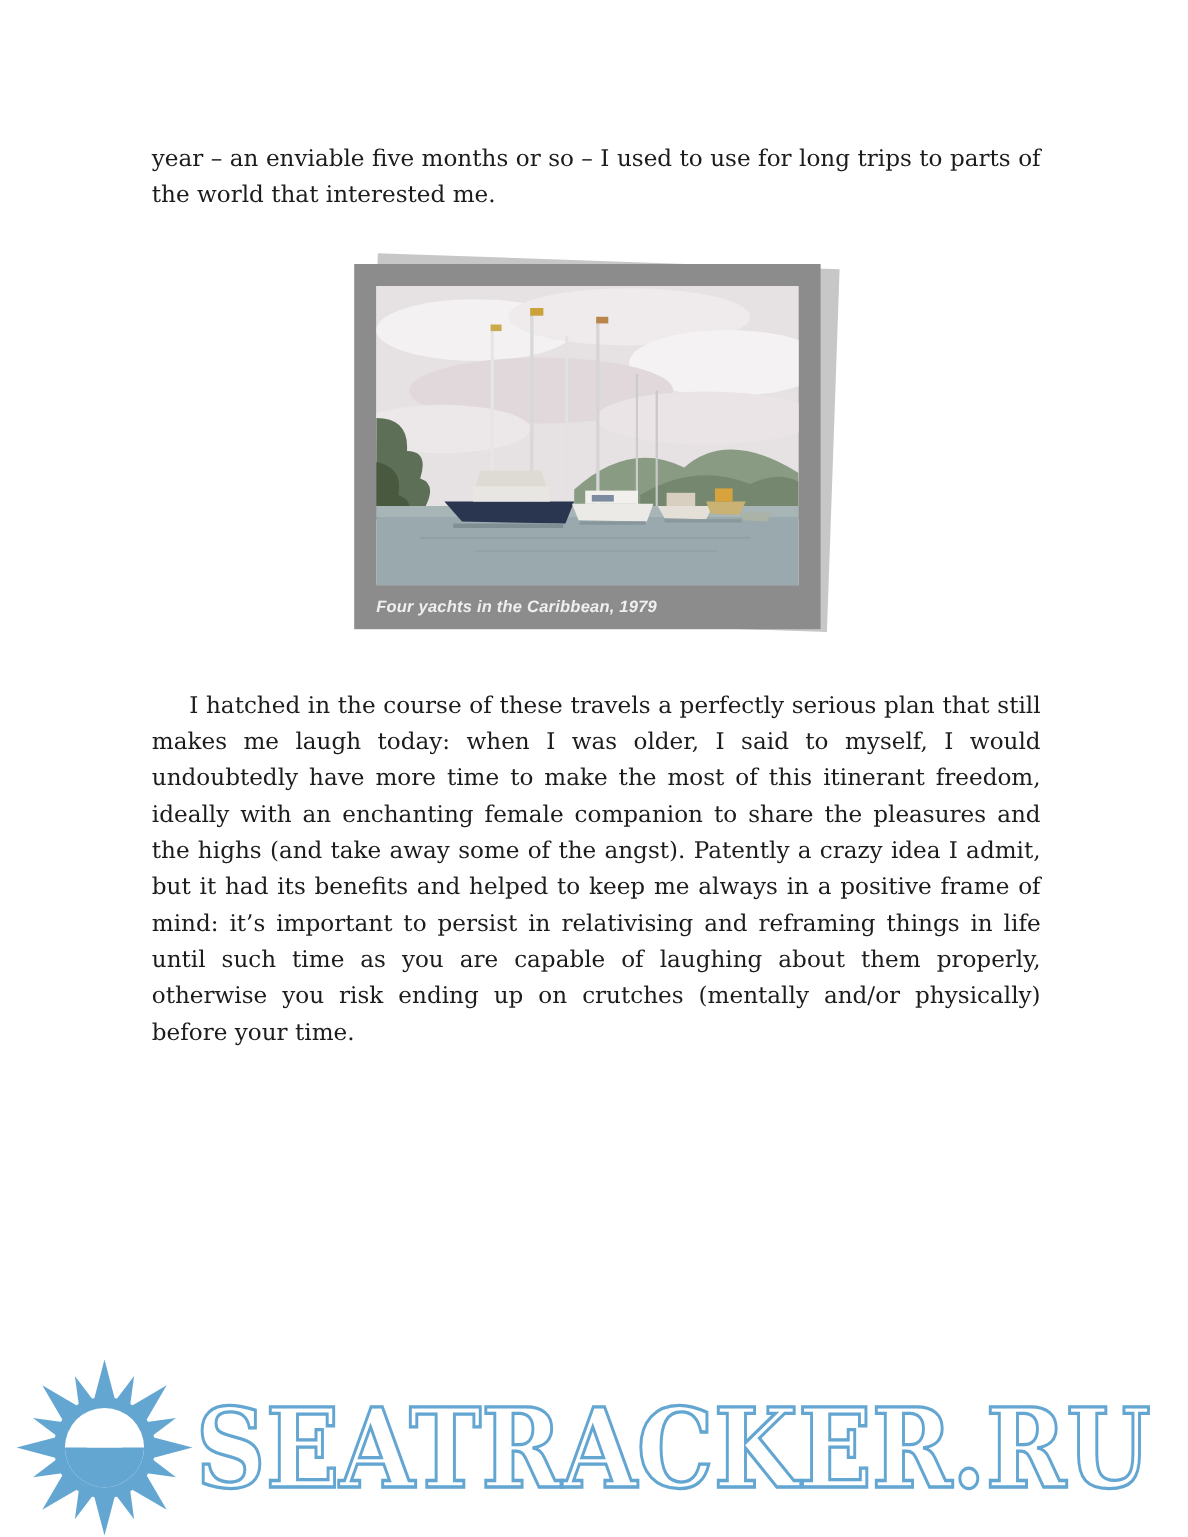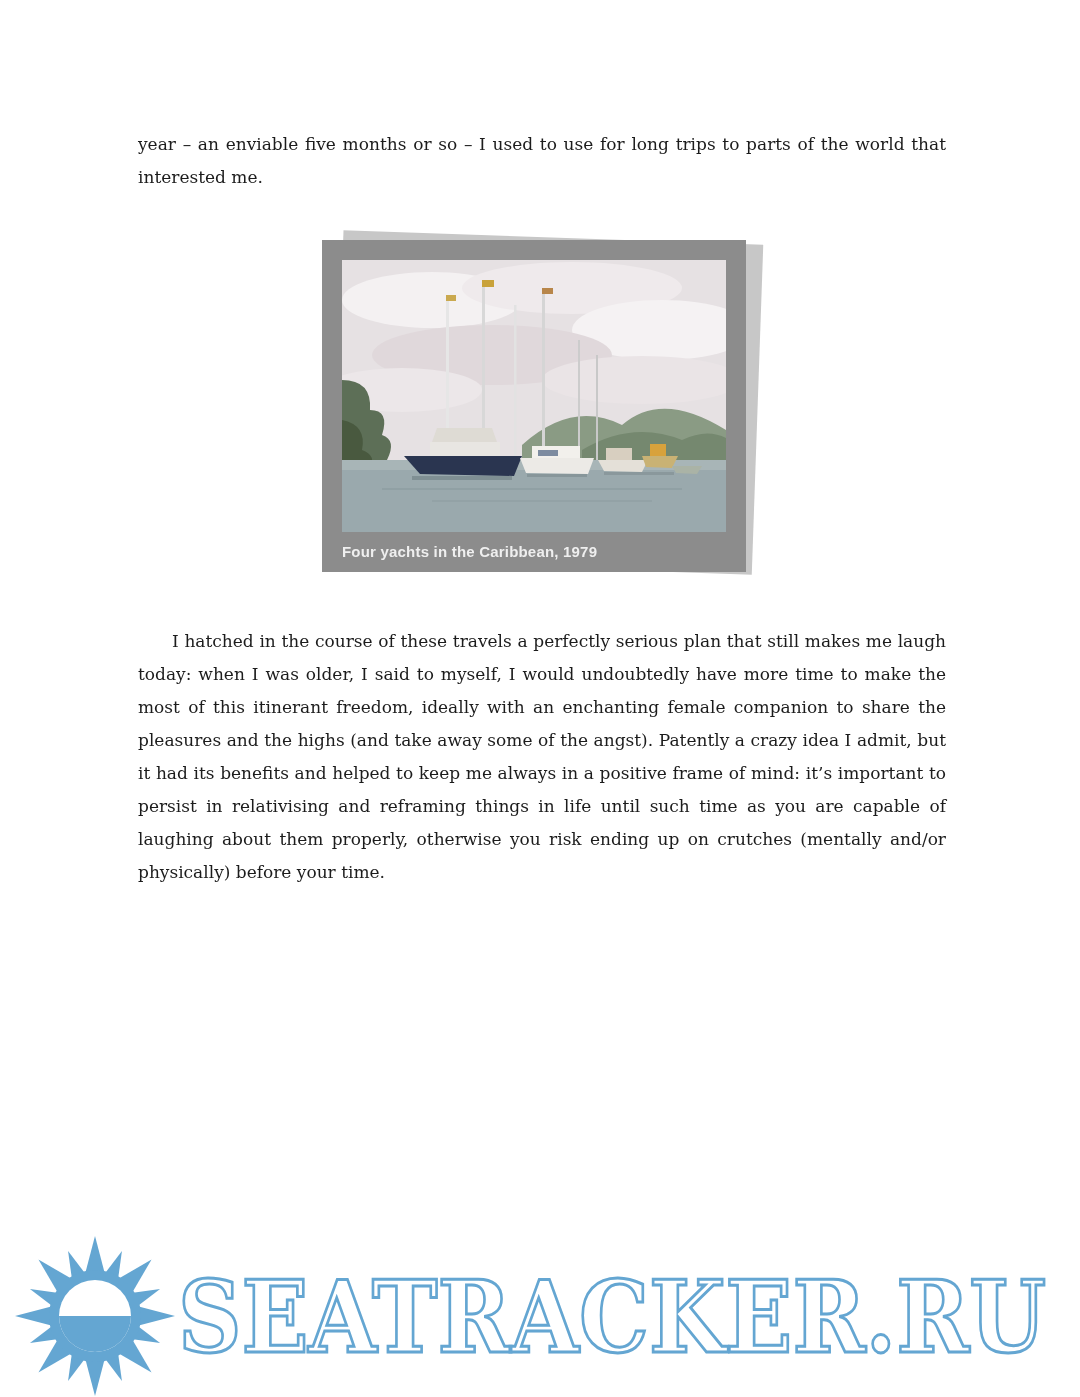--- a/index.html
+++ b/index.html
@@ -9,21 +9,21 @@
     height: 1397px;
     position: relative;
     font-family: "DejaVu Serif", serif;
     color: #1c1c1c;
     overflow: hidden;
   }
   .page-text {
     position: absolute;
     left: 138px;
     width: 808px;
-    font-size: 17px;
+    font-size: 21px;
     line-height: 33px;
     text-align: justify;
   }
   #para1 { top: 128px; }
   #para2 { top: 625px; text-indent: 34px; }
 
   
   .photo-wrap {
     position: absolute;
     left: 322px;
@@ -55,20 +55,21 @@
     width: 384px;
     height: 272px;
     display: block;
     background: #dcd8da;
   }
   .photo-caption {
     height: 38px;
     display: flex;
     align-items: center;
     font-family: "Liberation Sans", sans-serif;
+    font-style: italic;
     font-weight: bold;
     font-size: 15px;
     color: #efefef;
     letter-spacing: 0.2px;
   }
 
   
   .watermark {
     position: absolute;
     left: 0;

